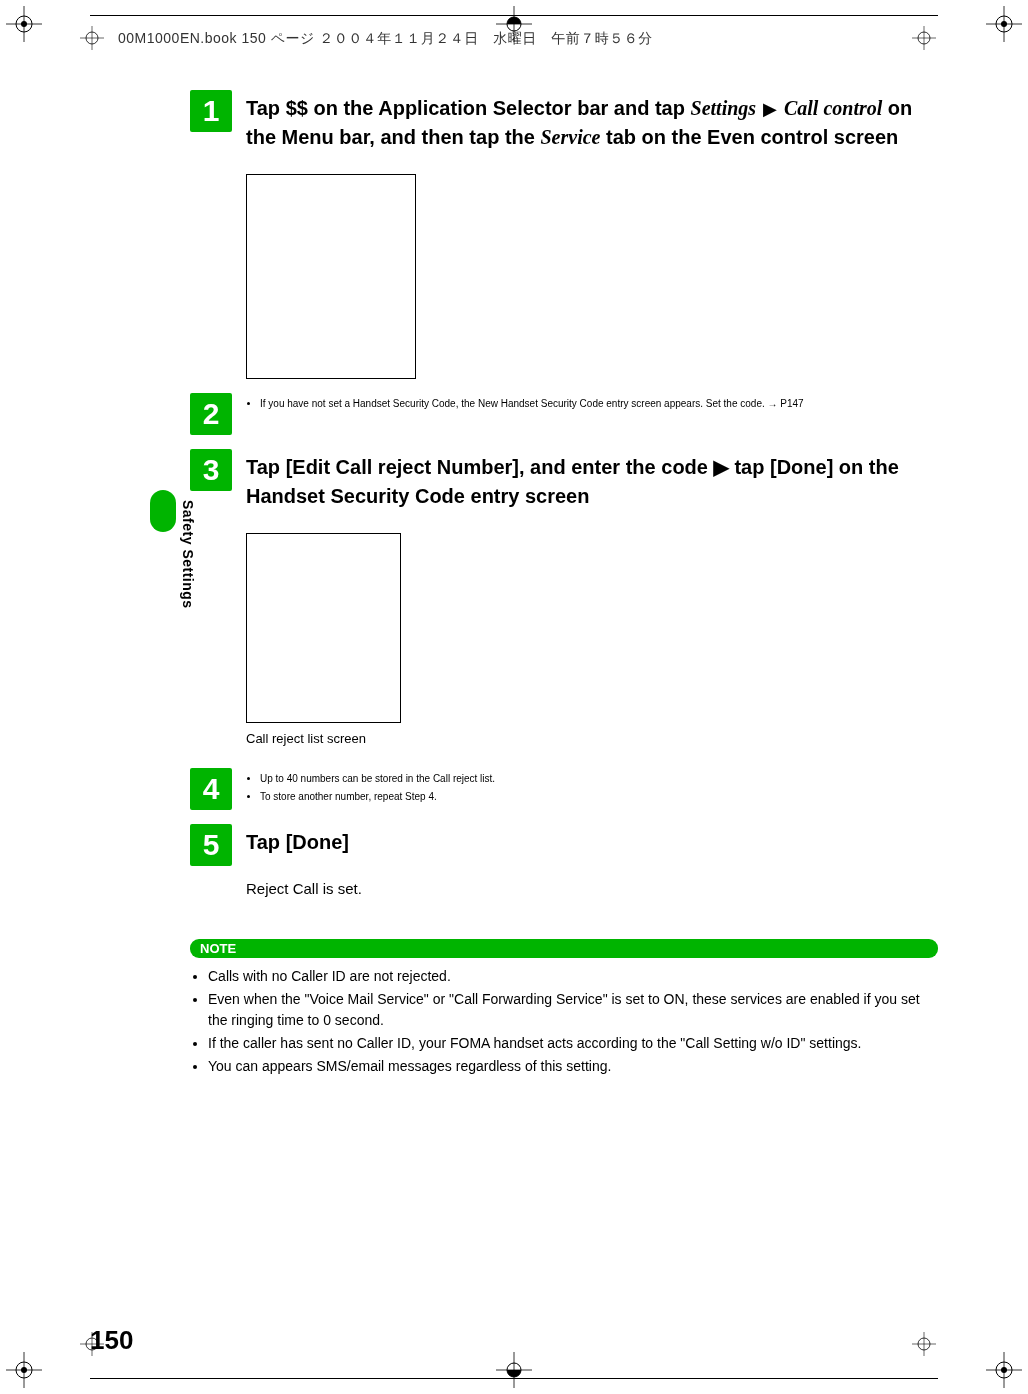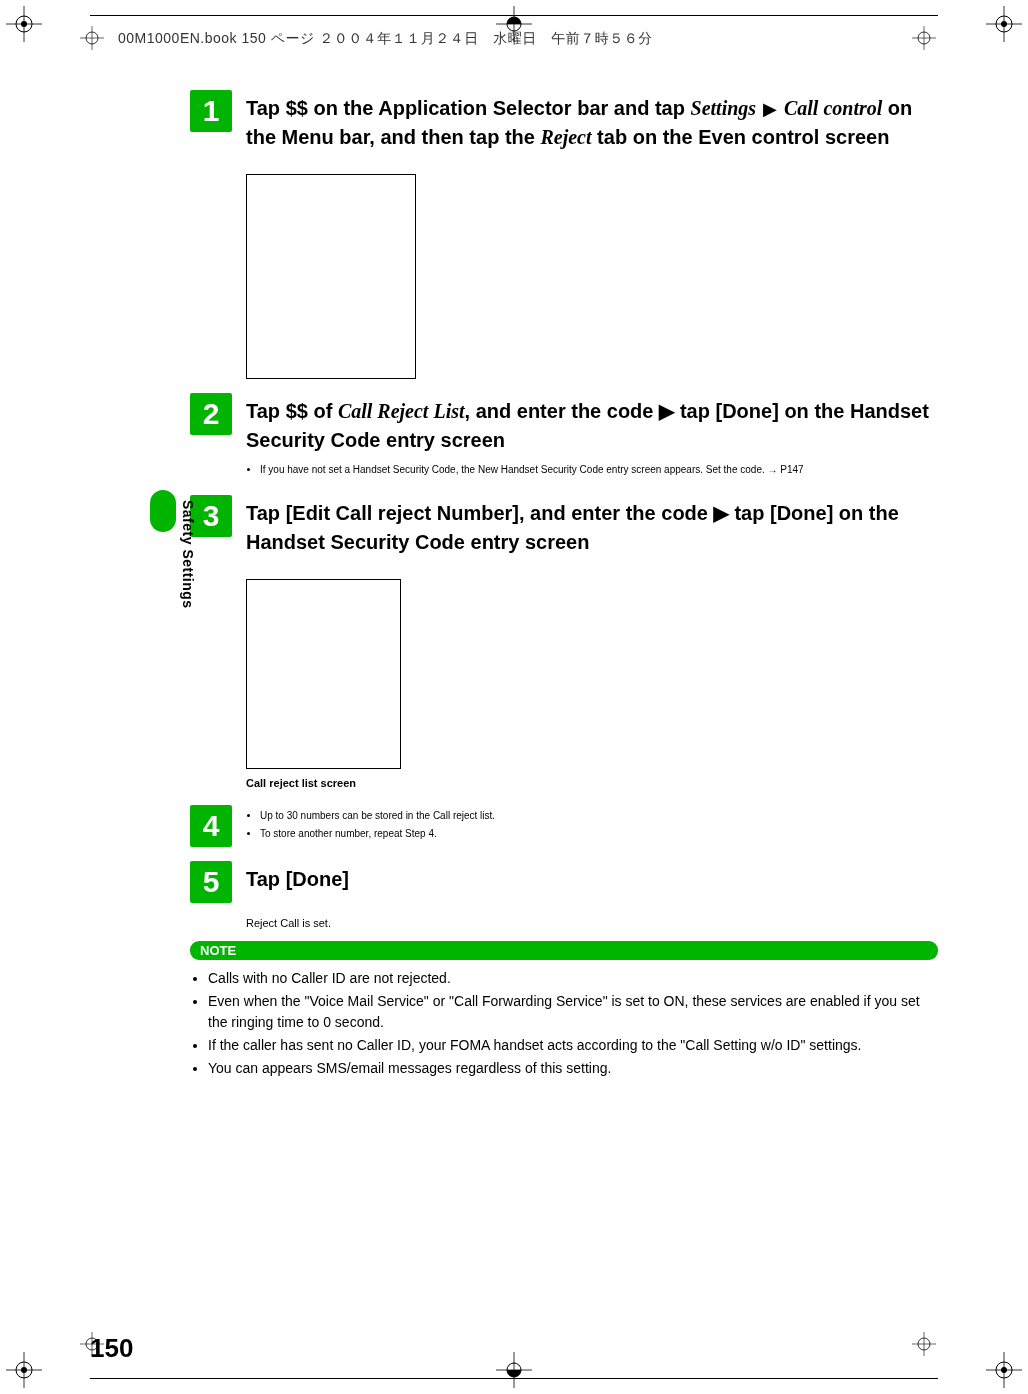--- a/index.html
+++ b/index.html
@@ -101,30 +101,30 @@
       margin-bottom: 4px;
     }
     .placeholder {
       border: 1px solid #000;
       background: #fff;
       margin: 10px 0 14px 56px;
     }
     .ph1 { width: 170px; height: 205px; }
     .ph2 { width: 155px; height: 190px; }
     .caption {
-      font-size: 11px;
-      font-weight: bold;
+      font-size: 13px;
+      font-weight: normal;
       margin-left: 56px;
       margin-top: -6px;
-      margin-bottom: 16px;
+      margin-bottom: 22px;
     }
     .subtext {
-      font-size: 11px;
+      font-size: 15px;
       margin-left: 56px;
-      margin-bottom: 4px;
+      margin-bottom: 34px;
     }
     .note-bar {
       background: #00b400;
       color: #fff;
       font-weight: bold;
       font-size: 13px;
       padding: 2px 10px;
       border-radius: 9px;
       display: inline-block;
       width: 100%;
@@ -138,21 +138,21 @@
       padding-left: 18px;
       font-size: 14px;
       line-height: 1.45;
     }
     .note-list li {
       list-style: disc;
       margin-bottom: 3px;
     }
     .page-number {
       position: absolute;
-      bottom: 0;
+      bottom: 8px;
       left: 0;
       font-size: 26px;
       font-weight: bold;
       font-family: Arial, sans-serif;
     }
     .crop-mark {
       position: absolute;
       width: 36px;
       height: 36px;
     }
@@ -196,33 +196,30 @@
   <div class="content">
 
     <div class="side-tab"></div>
     <div class="side-label">Safety Settings</div>
 
     
     <div class="step">
       <div class="step-num">1</div>
       <div class="step-body">
         <div class="step-title">
-          <span>Tap $$ on the Application Selector bar and tap </span><span class="it">Settings</span><span class="arrow"> ▶ </span><span class="it">Call control</span><span> on the Menu bar, and then tap the </span><span class="it">Reject</span><span> tab on the Even control screen</span>
+          <span>Tap $$ on the Application Selector bar and tap </span><span class="it">Settings</span><span class="arrow"> ▶ </span><span class="it">Call control</span><span> on the Menu bar, and then tap the </span><span class="it">Service</span><span> tab on the Even control screen</span>
         </div>
       </div>
     </div>
     <div class="placeholder ph1"></div>
 
     
     <div class="step">
       <div class="step-num">2</div>
       <div class="step-body">
-        <div class="step-title">
-          <span>Tap $$ of </span><span class="it">Call Reject List</span><span>, and enter the code ▶ tap [Done] on the Handset Security Code entry screen</span>
-        </div>
         <ul class="bullet-list">
           <li>If you have not set a Handset Security Code, the New Handset Security Code entry screen appears. Set the code. → P147</li>
         </ul>
       </div>
     </div>
 
     
     <div class="step">
       <div class="step-num">3</div>
       <div class="step-body">
@@ -232,21 +229,21 @@
       </div>
     </div>
     <div class="placeholder ph2"></div>
     <div class="caption">Call reject list screen</div>
 
     
     <div class="step">
       <div class="step-num">4</div>
       <div class="step-body">
         <ul class="bullet-list">
-          <li>Up to 30 numbers can be stored in the Call reject list.</li>
+          <li>Up to 40 numbers can be stored in the Call reject list.</li>
           <li>To store another number, repeat Step 4.</li>
         </ul>
       </div>
     </div>
 
     
     <div class="step">
       <div class="step-num">5</div>
       <div class="step-body">
         <div class="step-title">

